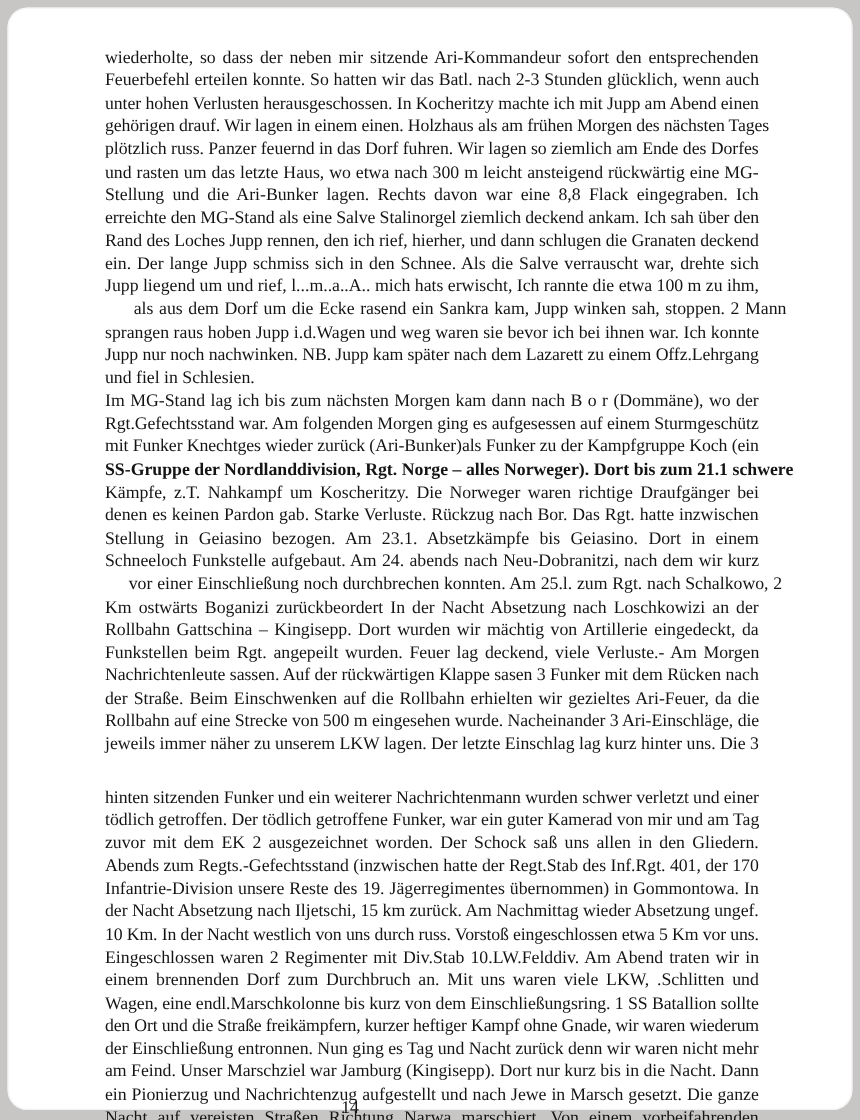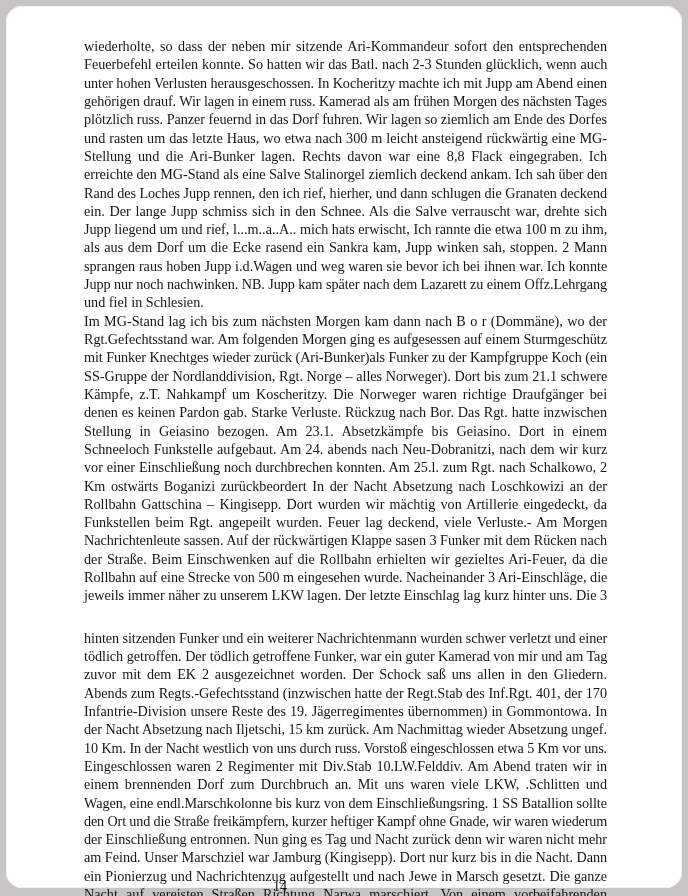--- a/index.html
+++ b/index.html
@@ -54,42 +54,42 @@
 </style>
 </head>
 <body>
 
 <div class="page">
   <div class="body-text">
 
     <span class="line" style="display: block; width: auto; word-spacing: 1.9px;">wiederholte, so dass der neben mir sitzende Ari-Kommandeur sofort den entsprechenden</span>
     <span class="line" style="display: block; width: auto; word-spacing: 0.307692px;">Feuerbefehl erteilen konnte. So hatten wir das Batl. nach 2-3 Stunden glücklich, wenn auch</span>
     <span class="line" style="display: block; width: auto; letter-spacing: -0.0568182px;">unter hohen Verlusten herausgeschossen. In Kocheritzy machte ich mit Jupp am Abend einen</span>
-    <span class="line" style="display: block; width: auto; letter-spacing: -0.111111px;">gehörigen drauf. Wir lagen in einem russ. Kamerad als am frühen Morgen des nächsten Tages</span>
+    <span class="line" style="display: block; width: auto; letter-spacing: -0.111111px;">gehörigen drauf. Wir lagen in einem einen. Holzhaus als am frühen Morgen des nächsten Tages</span>
     <span class="line" style="display: block; width: auto; letter-spacing: -0.032967px;">plötzlich russ. Panzer feuernd in das Dorf fuhren. Wir lagen so ziemlich am Ende des Dorfes</span>
     <span class="line" style="display: block; width: auto; word-spacing: 0.4px;">und rasten um das letzte Haus, wo etwa nach 300 m leicht ansteigend rückwärtig eine MG-</span>
     <span class="line" style="display: block; width: auto; word-spacing: 3.08333px;">Stellung und die Ari-Bunker lagen. Rechts davon war eine 8,8 Flack eingegraben. Ich</span>
     <span class="line" style="display: block; width: auto; letter-spacing: -0.0659341px;">erreichte den MG-Stand als eine Salve Stalinorgel ziemlich deckend ankam. Ich sah  über den</span>
     <span class="line" style="display: block; width: auto; letter-spacing: -0.0666667px;">Rand des Loches Jupp rennen, den ich rief, hierher, und dann schlugen die Granaten deckend</span>
     <span class="line" style="display: block; width: auto; word-spacing: 1.13333px;">ein. Der lange Jupp schmiss sich in den Schnee. Als die Salve verrauscht war, drehte sich</span>
     <span class="line" style="display: block; width: auto;">Jupp liegend um und rief, l...m..a..A.. mich hats erwischt, Ich rannte die etwa 100 m zu ihm,</span>
-    <span class="line" style="display: block; width: auto; word-spacing: 0.941176px;">als aus dem Dorf um die Ecke rasend ein Sankra  kam, Jupp winken sah, stoppen. 2 Mann</span>
+    <span class="line" style="display: block; width: auto; word-spacing: 0.941176px; margin-left: 23px;">als aus dem Dorf um die Ecke rasend ein Sankra  kam, Jupp winken sah, stoppen. 2 Mann</span>
     <span class="line" style="display: block; width: auto; word-spacing: 0.133333px;">sprangen raus hoben Jupp i.d.Wagen und weg waren sie bevor ich bei ihnen war. Ich konnte</span>
     <span class="line" style="display: block; width: auto; letter-spacing: -0.0697674px;">Jupp nur noch nachwinken. NB. Jupp kam später nach dem Lazarett zu einem Offz.Lehrgang</span>
     <span class="line last">und fiel in Schlesien.</span>
 
     <span class="line" style="display: block; width: auto; word-spacing: 0.8125px;">Im MG-Stand lag ich bis zum nächsten Morgen kam dann nach B o r (Dommäne), wo der</span>
     <span class="line" style="display: block; width: auto; letter-spacing: -0.0581395px;">Rgt.Gefechtsstand war. Am folgenden Morgen ging es aufgesessen auf einem Sturmgeschütz</span>
     <span class="line" style="display: block; width: auto; letter-spacing: -0.0697674px;">mit Funker Knechtges wieder zurück (Ari-Bunker)als Funker zu der Kampfgruppe Koch (ein</span>
-    <span class="line" style="display: block; width: auto; word-spacing: 0.0833333px;">SS-Gruppe der Nordlanddivision, Rgt. Norge – alles Norweger). Dort bis zum 21.1 schwere</span>
+    <span class="line" style="display: block; width: auto; word-spacing: 0.0833333px; font-weight: bold;">SS-Gruppe der Nordlanddivision, Rgt. Norge – alles Norweger). Dort bis zum 21.1 schwere</span>
     <span class="line" style="display: block; width: auto; word-spacing: 2.4px;">Kämpfe, z.T. Nahkampf um Koscheritzy. Die Norweger waren richtige Draufgänger bei</span>
     <span class="line" style="display: block; width: auto; word-spacing: 0.266667px;">denen es keinen Pardon gab. Starke Verluste.   Rückzug nach Bor. Das Rgt. hatte inzwischen</span>
     <span class="line" style="display: block; width: auto; word-spacing: 4.72727px;">Stellung in Geiasino bezogen. Am 23.1. Absetzkämpfe bis Geiasino. Dort in einem</span>
     <span class="line" style="display: block; width: auto; word-spacing: 0.727273px;">Schneeloch Funkstelle aufgebaut. Am 24. abends nach Neu-Dobranitzi, nach dem wir kurz</span>
-    <span class="line" style="display: block; width: auto; word-spacing: 0.25px;">vor einer Einschließung noch durchbrechen konnten. Am 25.l. zum Rgt. nach Schalkowo, 2</span>
+    <span class="line" style="display: block; width: auto; word-spacing: 0.25px; margin-left: 19px;">vor einer Einschließung noch durchbrechen konnten. Am 25.l. zum Rgt. nach Schalkowo, 2</span>
     <span class="line" style="display: block; width: auto; word-spacing: 1.64286px;">Km  ostwärts Boganizi zurückbeordert   In der Nacht Absetzung nach Loschkowizi an der</span>
     <span class="line" style="display: block; width: auto; word-spacing: 1.63636px;">Rollbahn Gattschina – Kingisepp. Dort wurden wir mächtig von Artillerie eingedeckt, da</span>
     <span class="line" style="display: block; width: auto; word-spacing: 1.81818px;">Funkstellen beim Rgt. angepeilt wurden. Feuer lag deckend, viele Verluste.- Am Morgen</span>
     <span class="line" style="display: block; width: auto; letter-spacing: -0.0344828px;">Nachrichtenleute sassen. Auf der rückwärtigen Klappe sasen 3 Funker mit dem Rücken nach</span>
     <span class="line" style="display: block; width: auto; word-spacing: 1.25px;">der Straße. Beim Einschwenken auf die Rollbahn erhielten wir gezieltes Ari-Feuer, da die</span>
     <span class="line" style="display: block; width: auto; letter-spacing: -0.0340909px;">Rollbahn auf eine Strecke von 500 m eingesehen wurde. Nacheinander 3 Ari-Einschläge, die</span>
     <span class="line" style="display: block; width: auto; letter-spacing: -0.011236px;">jeweils immer näher zu unserem LKW lagen. Der letzte Einschlag lag kurz hinter uns. Die 3</span>
     <span class="line" style="display: block; width: auto; letter-spacing: -0.0674157px; margin-top: 24px;">hinten sitzenden Funker und ein weiterer Nachrichtenmann wurden schwer verletzt und einer</span>
     <span class="line" style="display: block; width: auto; letter-spacing: -0.0333333px;">tödlich getroffen. Der tödlich getroffene Funker, war ein guter Kamerad von mir und am Tag</span>
     <span class="line" style="display: block; width: auto; word-spacing: 2.28571px;">zuvor mit dem EK 2 ausgezeichnet worden. Der Schock saß uns allen in den Gliedern.</span>

